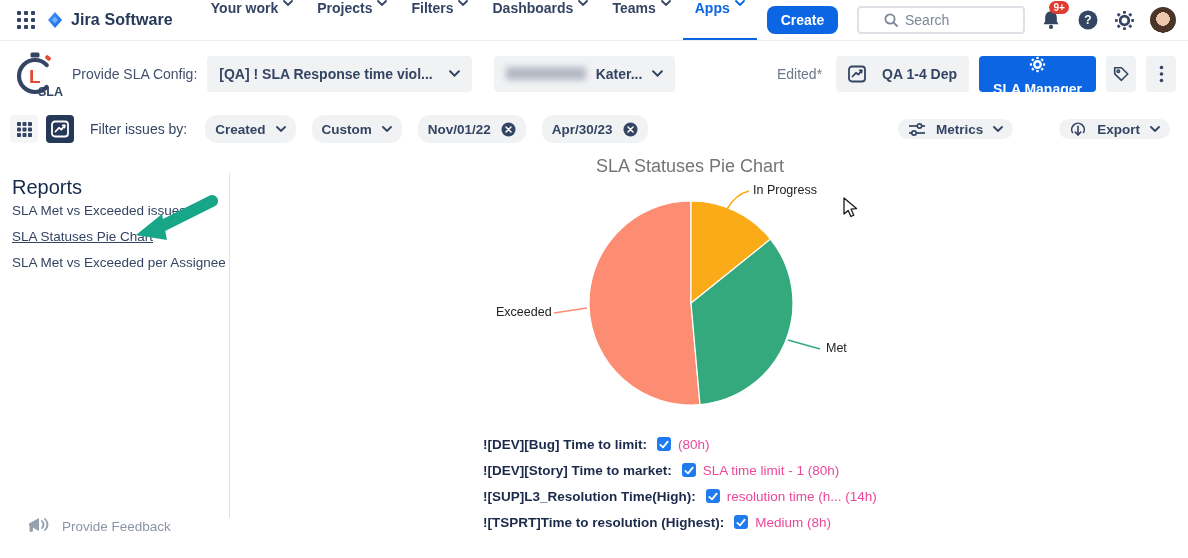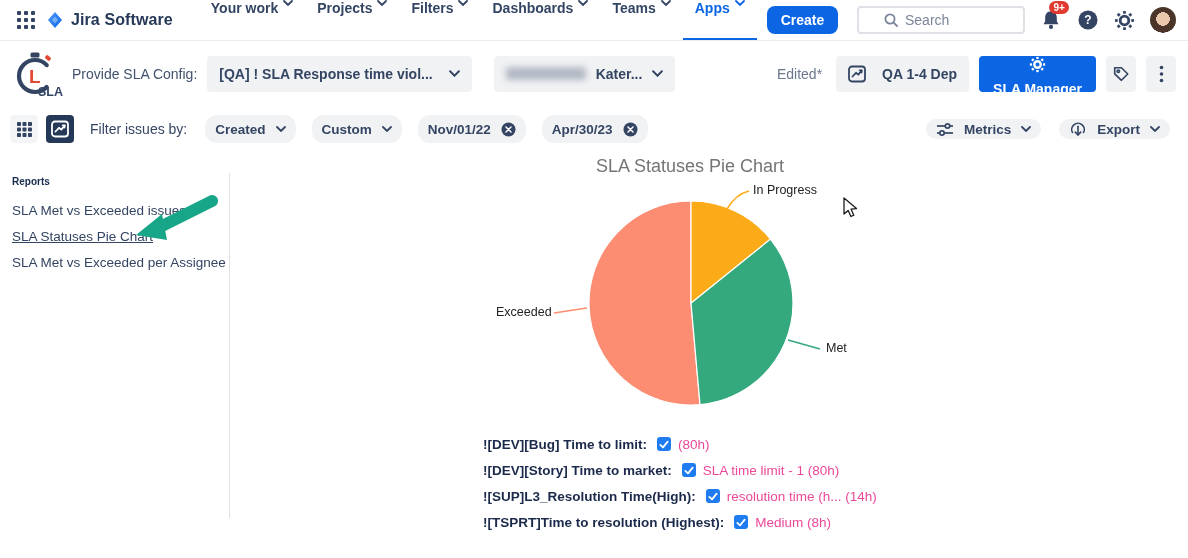--- a/index.html
+++ b/index.html
@@ -47,26 +47,26 @@
 
   
   .filterbar { height:46px; display:flex; align-items:center; padding:0 10px; gap:8px; }
   .toggle { width:28px; height:28px; border-radius:4px; border:none; display:flex; align-items:center;
     justify-content:center; cursor:pointer; background:#F4F5F7; }
   .toggle.selected { background:#253858; }
   .filter-label { font-size:14px; color:#344563; margin:0 10px 0 8px; }
   .chip { height:28px; background:#F1F2F4; border-radius:12px; border:none; display:flex; align-items:center; gap:10px;
     padding:0 10px; font-size:13.5px; font-weight:600; color:#344563; font-family:inherit; cursor:pointer; margin-right:8px; }
   .filter-right { margin-left:auto; display:flex; gap:10px; }
-  .chip.tall { height:20px; }
+  .chip.tall { height:20px;margin-left:28px; }
 
   
   .content { position:relative; height:406px; }
   .v-divider { position:absolute; left:229px; top:21px; width:1px; height:345px; background:#DFE1E6; }
-  .reports-head { position:absolute; left:12px; top:24px; font-size:10px; font-weight:700; color:#172B4D; }
+  .reports-head { position:absolute; left:12px; top:24px; font-size:20px; font-weight:400; color:#172B4D; }
   .report-link { position:absolute; left:12px; font-size:13.5px; color:#344563; cursor:pointer; text-decoration:none; }
   .report-link.active { text-decoration:underline; }
   .annot-arrow { position:absolute; left:136px; top:36px; }
 
   .chart-block { position:absolute; left:440px; top:0; width:500px; height:285px; }
   .chart-title { position:absolute; top:4px; width:100%; text-align:center; font-size:18px; color:#757575; }
   .chart-block svg.pie { position:absolute; left:0; top:0; }
   .pie-label { position:absolute; font-size:12.5px; color:#212121; white-space:nowrap; }
 
   .metrics-list { position:absolute; left:483px; top:279px; }
@@ -449,19 +449,30 @@
       <span class="metric-label">![TSPRT]Time to resolution (Highest):</span>
       <span class="checkbox">
         <svg width="10" height="9" viewBox="0 0 12 11">
             <path d="M1.5 6 L4.8 9 L10.5 2" fill="none" stroke="#fff" stroke-width="2.2" stroke-linecap="round" stroke-linejoin="round"></path>
           </svg>
       </span>
       <span class="metric-value">Medium (8h)</span>
     </div>
   </div>
 
+  <div class="feedback">
+    <span class="icon">
+      <svg width="26" height="20" viewBox="0 0 26 20">
+        <path d="M3 7.5 L13 2 L13 15 L3 9.5 Z" fill="#97A0AF"></path>
+        <rect x="3.5" y="8" width="3.4" height="8" rx="1.4" fill="#97A0AF"></rect>
+        <path d="M16 5 Q19 8.5 16 12" fill="none" stroke="#97A0AF" stroke-width="1.8" stroke-linecap="round"></path>
+        <path d="M19 3 Q24 8.5 19 14" fill="none" stroke="#97A0AF" stroke-width="1.8" stroke-linecap="round"></path>
+      </svg>
+    </span>
+    <span class="feedback-label">Provide Feedback</span>
+  </div>
 </div>
 
 <span class="cursor icon">
   <svg width="16" height="22" viewBox="0 0 16 22">
     <path d="M1 1 L1 17 L5.2 13.4 L7.9 19.5 L10.8 18.2 L8.1 12.2 L13.5 11.6 Z" fill="#fff" stroke="#1b1b1b" stroke-width="1.3" stroke-linejoin="round"></path>
   </svg>
 </span>
 
 </body></html>

